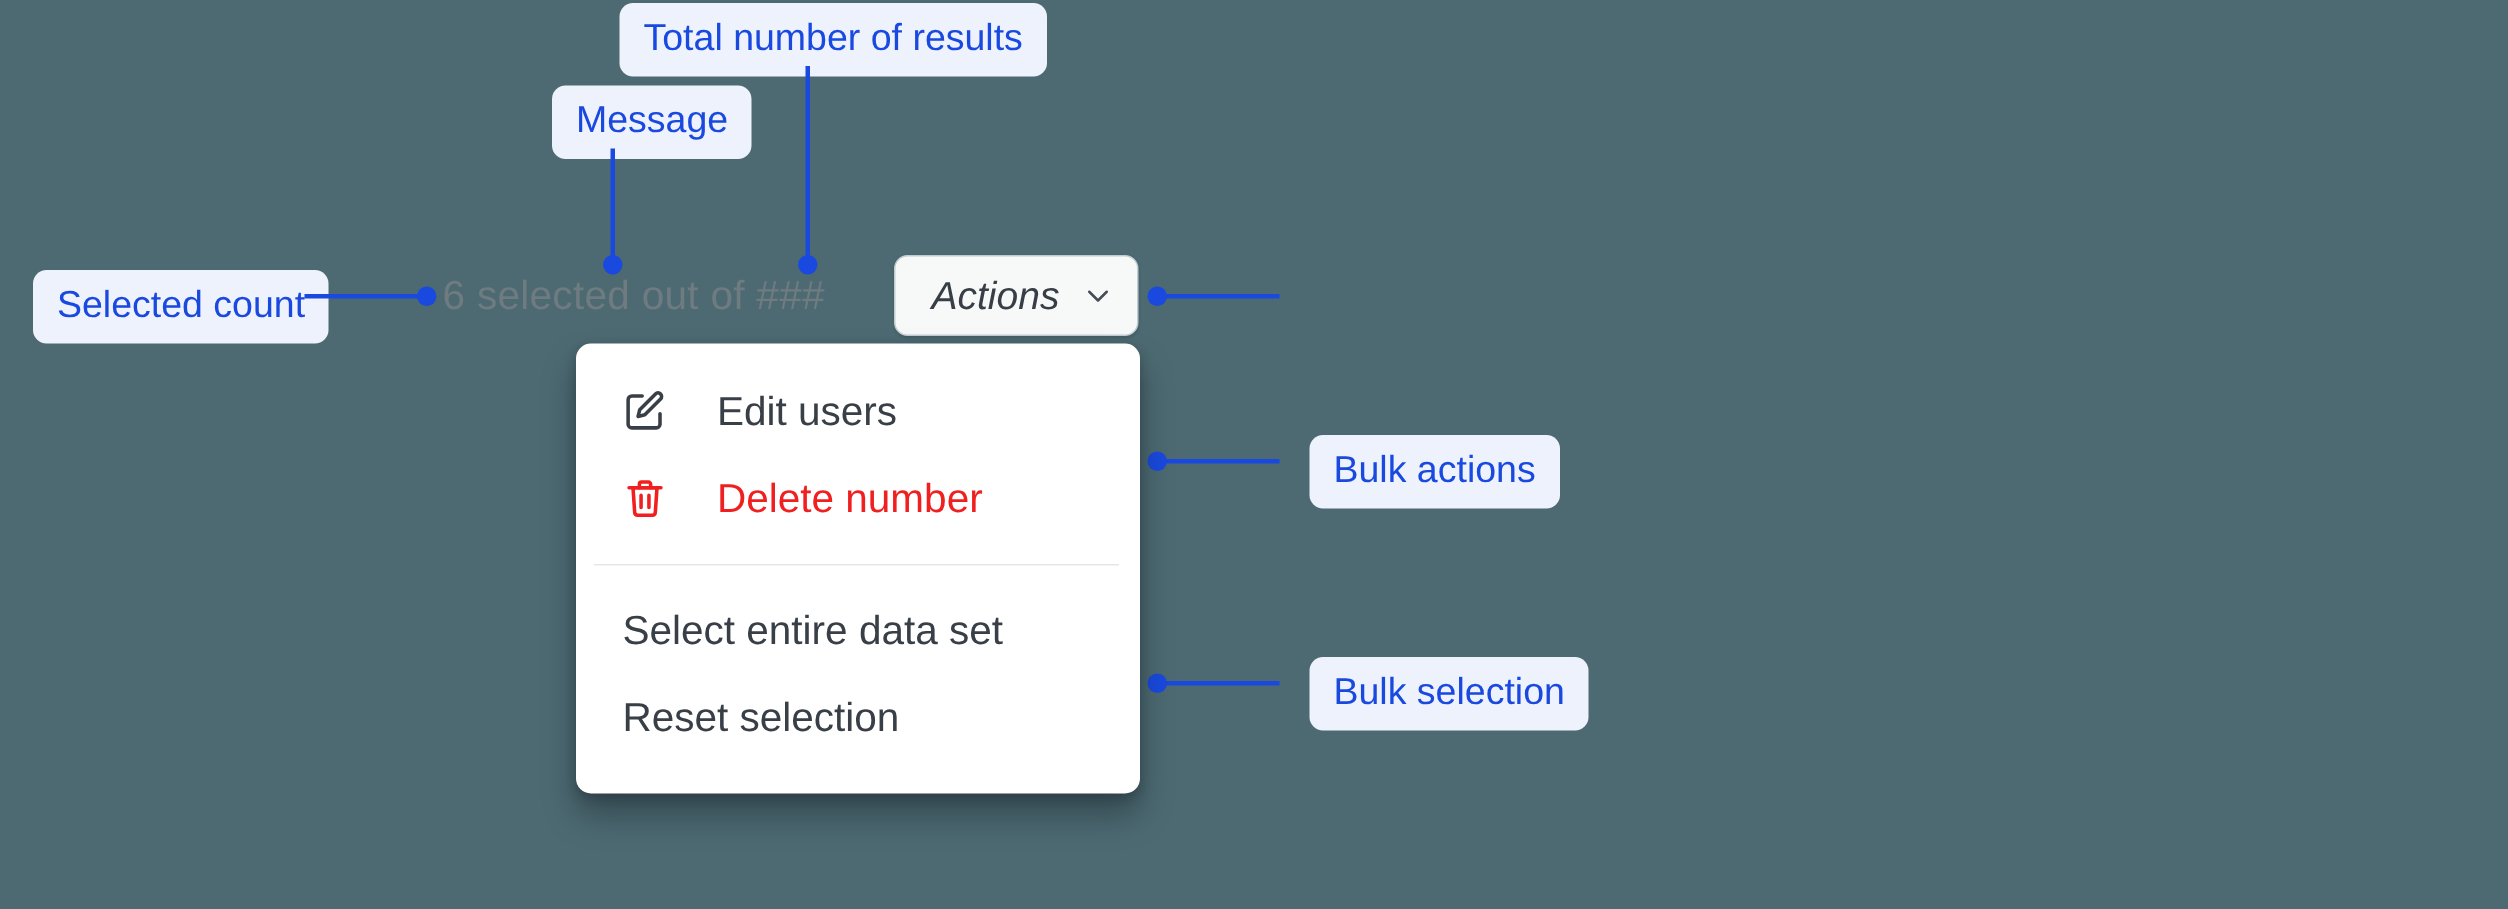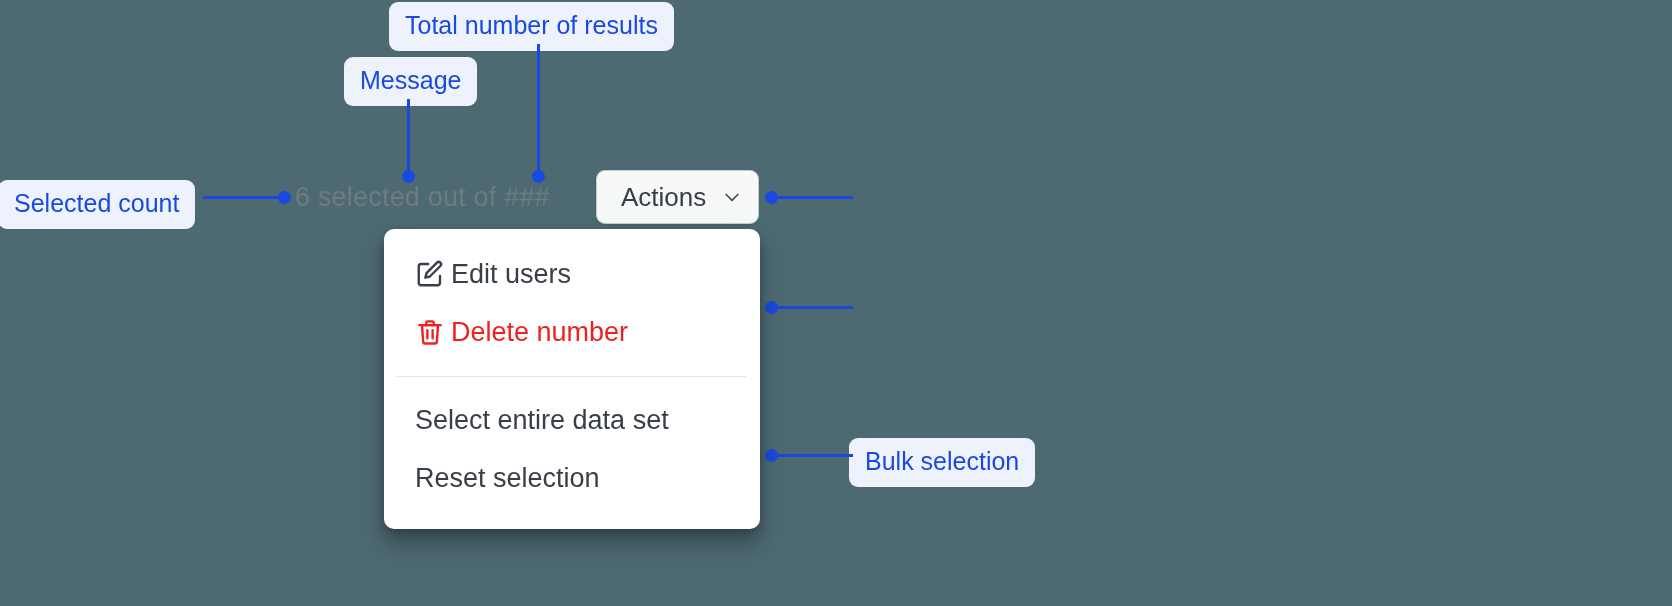--- a/index.html
+++ b/index.html
@@ -15,20 +15,21 @@
   .chip {
     position: absolute;
     background: #eef2fd;
     color: #1a49e0;
     font-size: 25px;
     line-height: 1;
     padding: 11px 16px 13px 16px;
     border-radius: 9px;
     white-space: nowrap;
     font-family: "Liberation Sans", sans-serif;
+    margin-left: 24px;
   }
 
   
   .vline { position: absolute; width: 3px; background: #1a49e0; }
   .hline { position: absolute; height: 3px; background: #1a49e0; }
   .dot {
     position: absolute; width: 13px; height: 13px;
     border-radius: 50%; background: #1a49e0;
   }
 
@@ -47,20 +48,21 @@
     left: 596px; top: 170px;
     width: 163px; height: 54px;
     background: #f7f9f9;
     border: 1px solid #c3cdd1;
     border-radius: 9px;
     display: flex; align-items: center;
     justify-content: space-between;
     padding: 0 16px 0 24px;
     box-shadow: 0 1px 2px rgba(20,35,45,.18);
     cursor: pointer;
+    font-style: italic;
   }
   .actions-btn .lbl {
     font-size: 26px; color: #373e46;
     line-height: 1;
   }
   .chev { width: 20px; height: 20px; display:block; }
 
   
   .menu {
     position: absolute;
@@ -69,21 +71,21 @@
     background: #ffffff;
     border-radius: 10px;
     box-shadow: 0 14px 22px rgba(18,26,32,.40),
                 0 3px 7px rgba(18,26,32,.26);
     padding-top: 16px;
   }
   .mi {
     display: flex; align-items: center;
     height: 58px;
     padding-left: 31px;
-    gap: 6px;
+    gap: 33px;
     cursor: pointer;
   }
   .mi .txt { font-size: 27px; color: #393f47; line-height: 1; }
   .mi.danger .txt { color: #f02020; }
   .mi-ico { width: 30px; height: 30px; flex: 0 0 30px; display:block; }
   .mi.plain { padding-left: 31px; align-items: center; }
   .divider {
     height: 1px; background: #e4e7e9;
     margin: 15px 14px 14px 12px;
   }
@@ -93,20 +95,21 @@
 
 <div id="stage">
 
   <div class="chip" style="left:389px; top:2px;">Total number of results</div>
 
   <div class="chip" style="left:344px; top:57px;">Message</div>
 
   <div class="chip" style="left:-2px; top:180px;">Selected count</div>
 
 
+  <div class="chip" style="left:849px; top:290px;">Bulk actions</div>
 
   <div class="chip" style="left:849px; top:438px;">Bulk selection</div>
 
   <div class="vline" style="left:407px; top:99px; height:76px;"></div>
   <div class="dot" style="left:402px; top:170px;"></div>
 
   <div class="vline" style="left:537px; top:44px; height:131px;"></div>
   <div class="dot" style="left:532px; top:170px;"></div>
 
   <div class="hline" style="left:203px; top:196px; width:84px;"></div>

